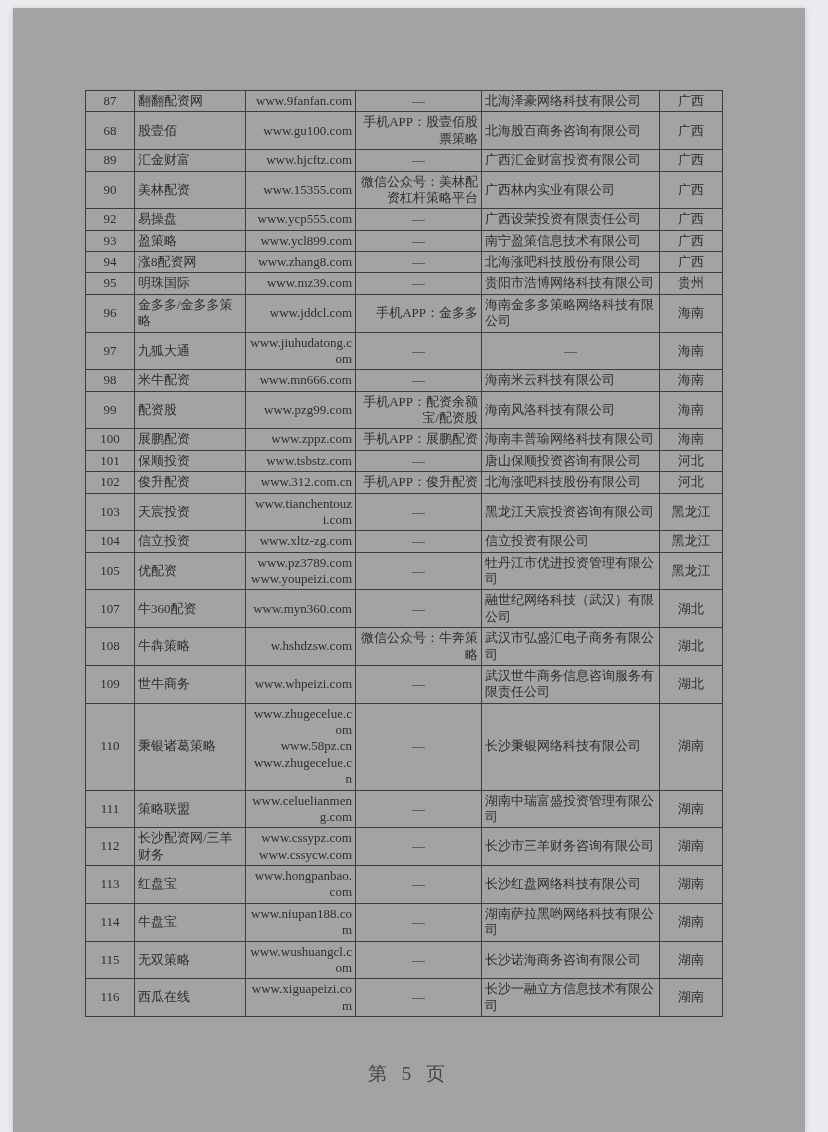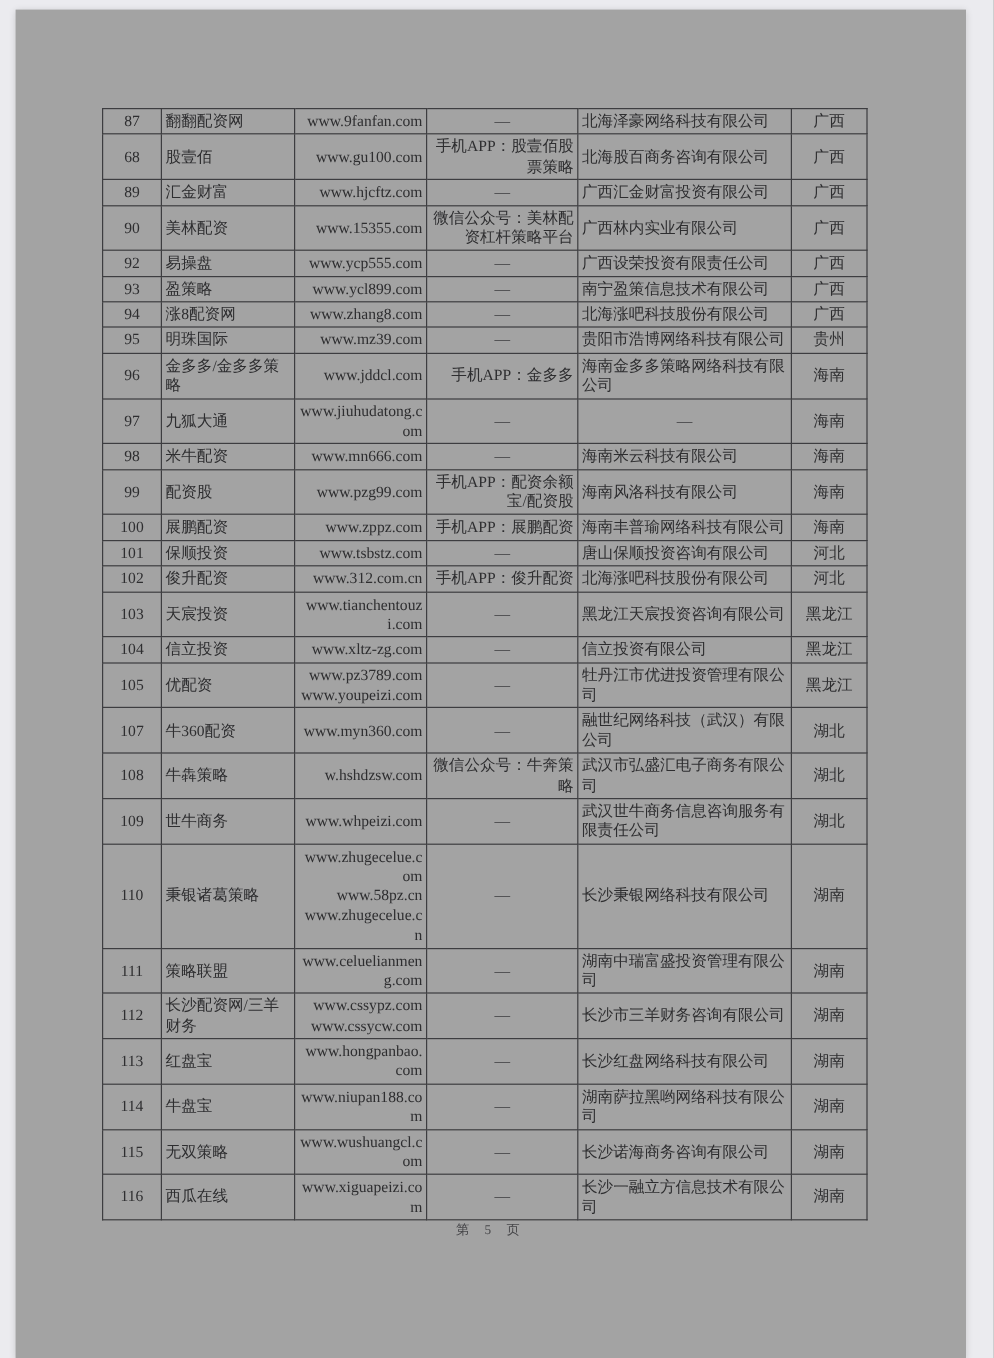--- a/index.html
+++ b/index.html
@@ -46,24 +46,24 @@
   td.no     { text-align: center; }
   td.name   { text-align: left; }
   td.site   { text-align: right; font-size: 12.5px; word-break: break-all; white-space: pre-line; }
   td.app    { text-align: right; }
   td.company{ text-align: left; }
   td.region { text-align: center; margin-top: 28px; }
   td.dash   { text-align: center; color: #3a3a3c; }
   .footer {
     position: absolute;
     left: 0;
-    top: 1009px;
+    top: 1053px;
     width: 100%;
     text-align: center;
-    font-size: 11px;
+    font-size: 19px;
     color: #47474a;
     letter-spacing: 5px;
   }
 </style>
 </head>
 <body>
 
 <div class="page">
   <div class="table-wrap">
     <table class="registry">

